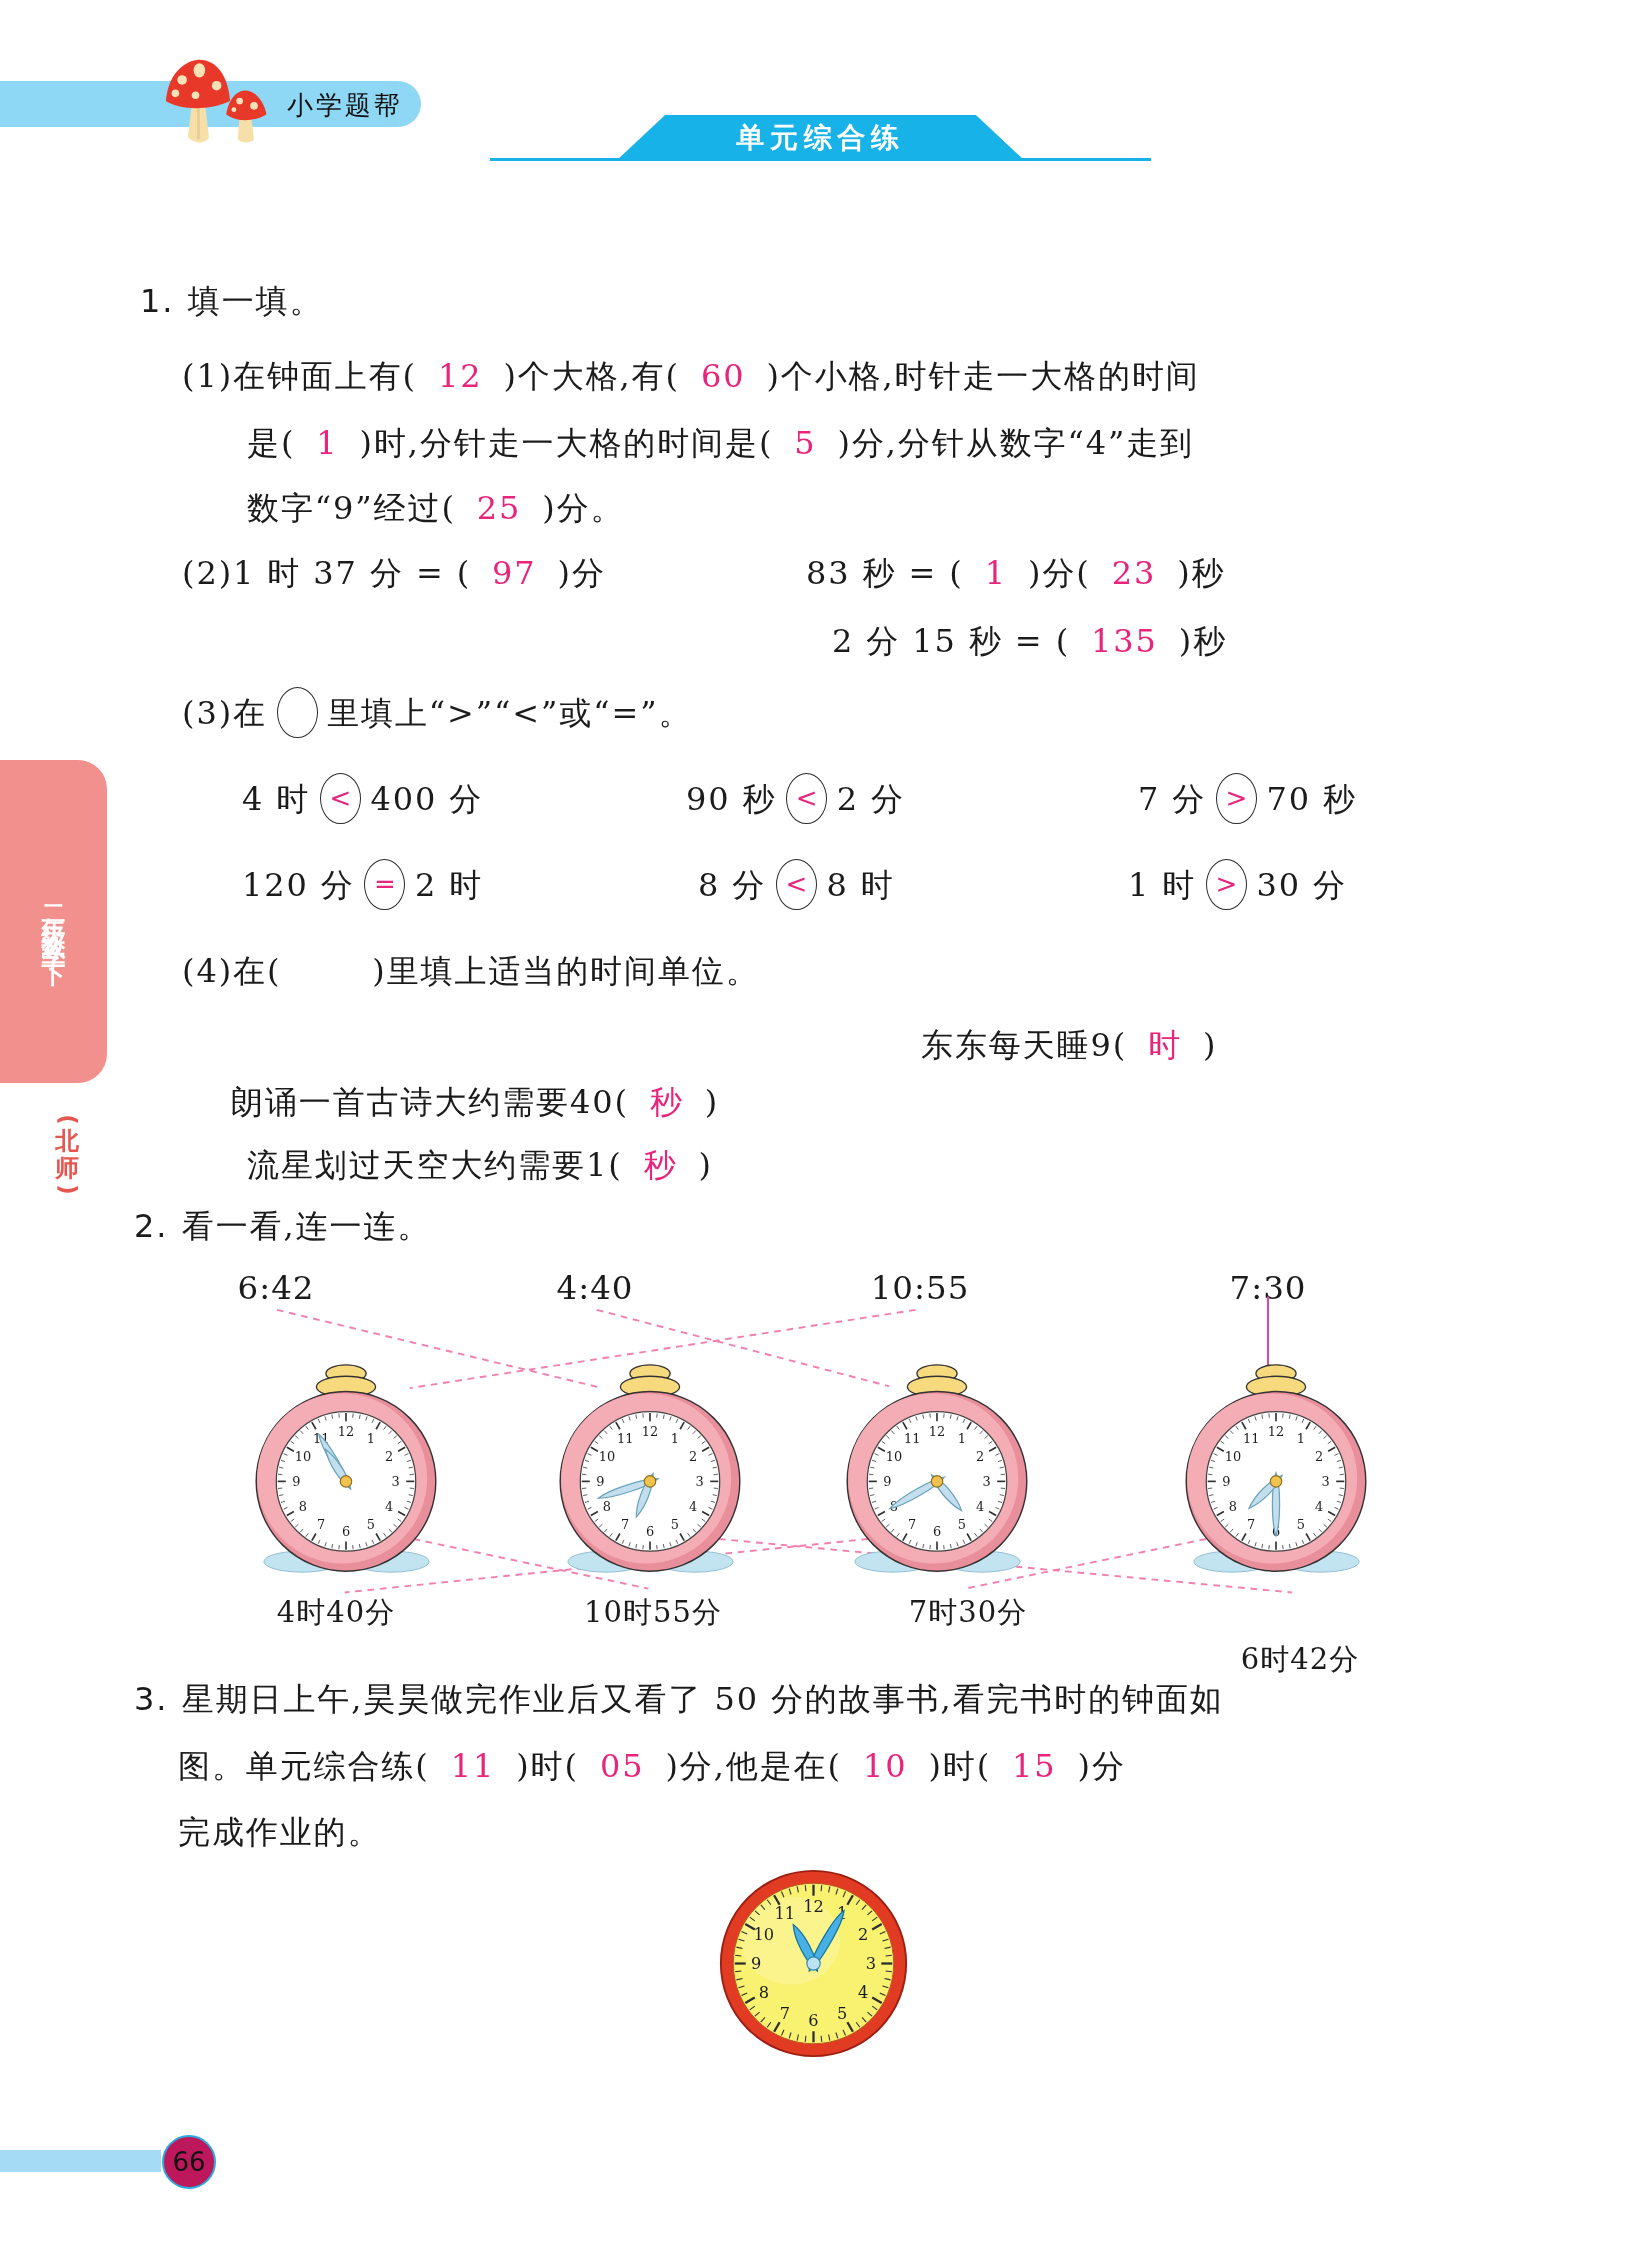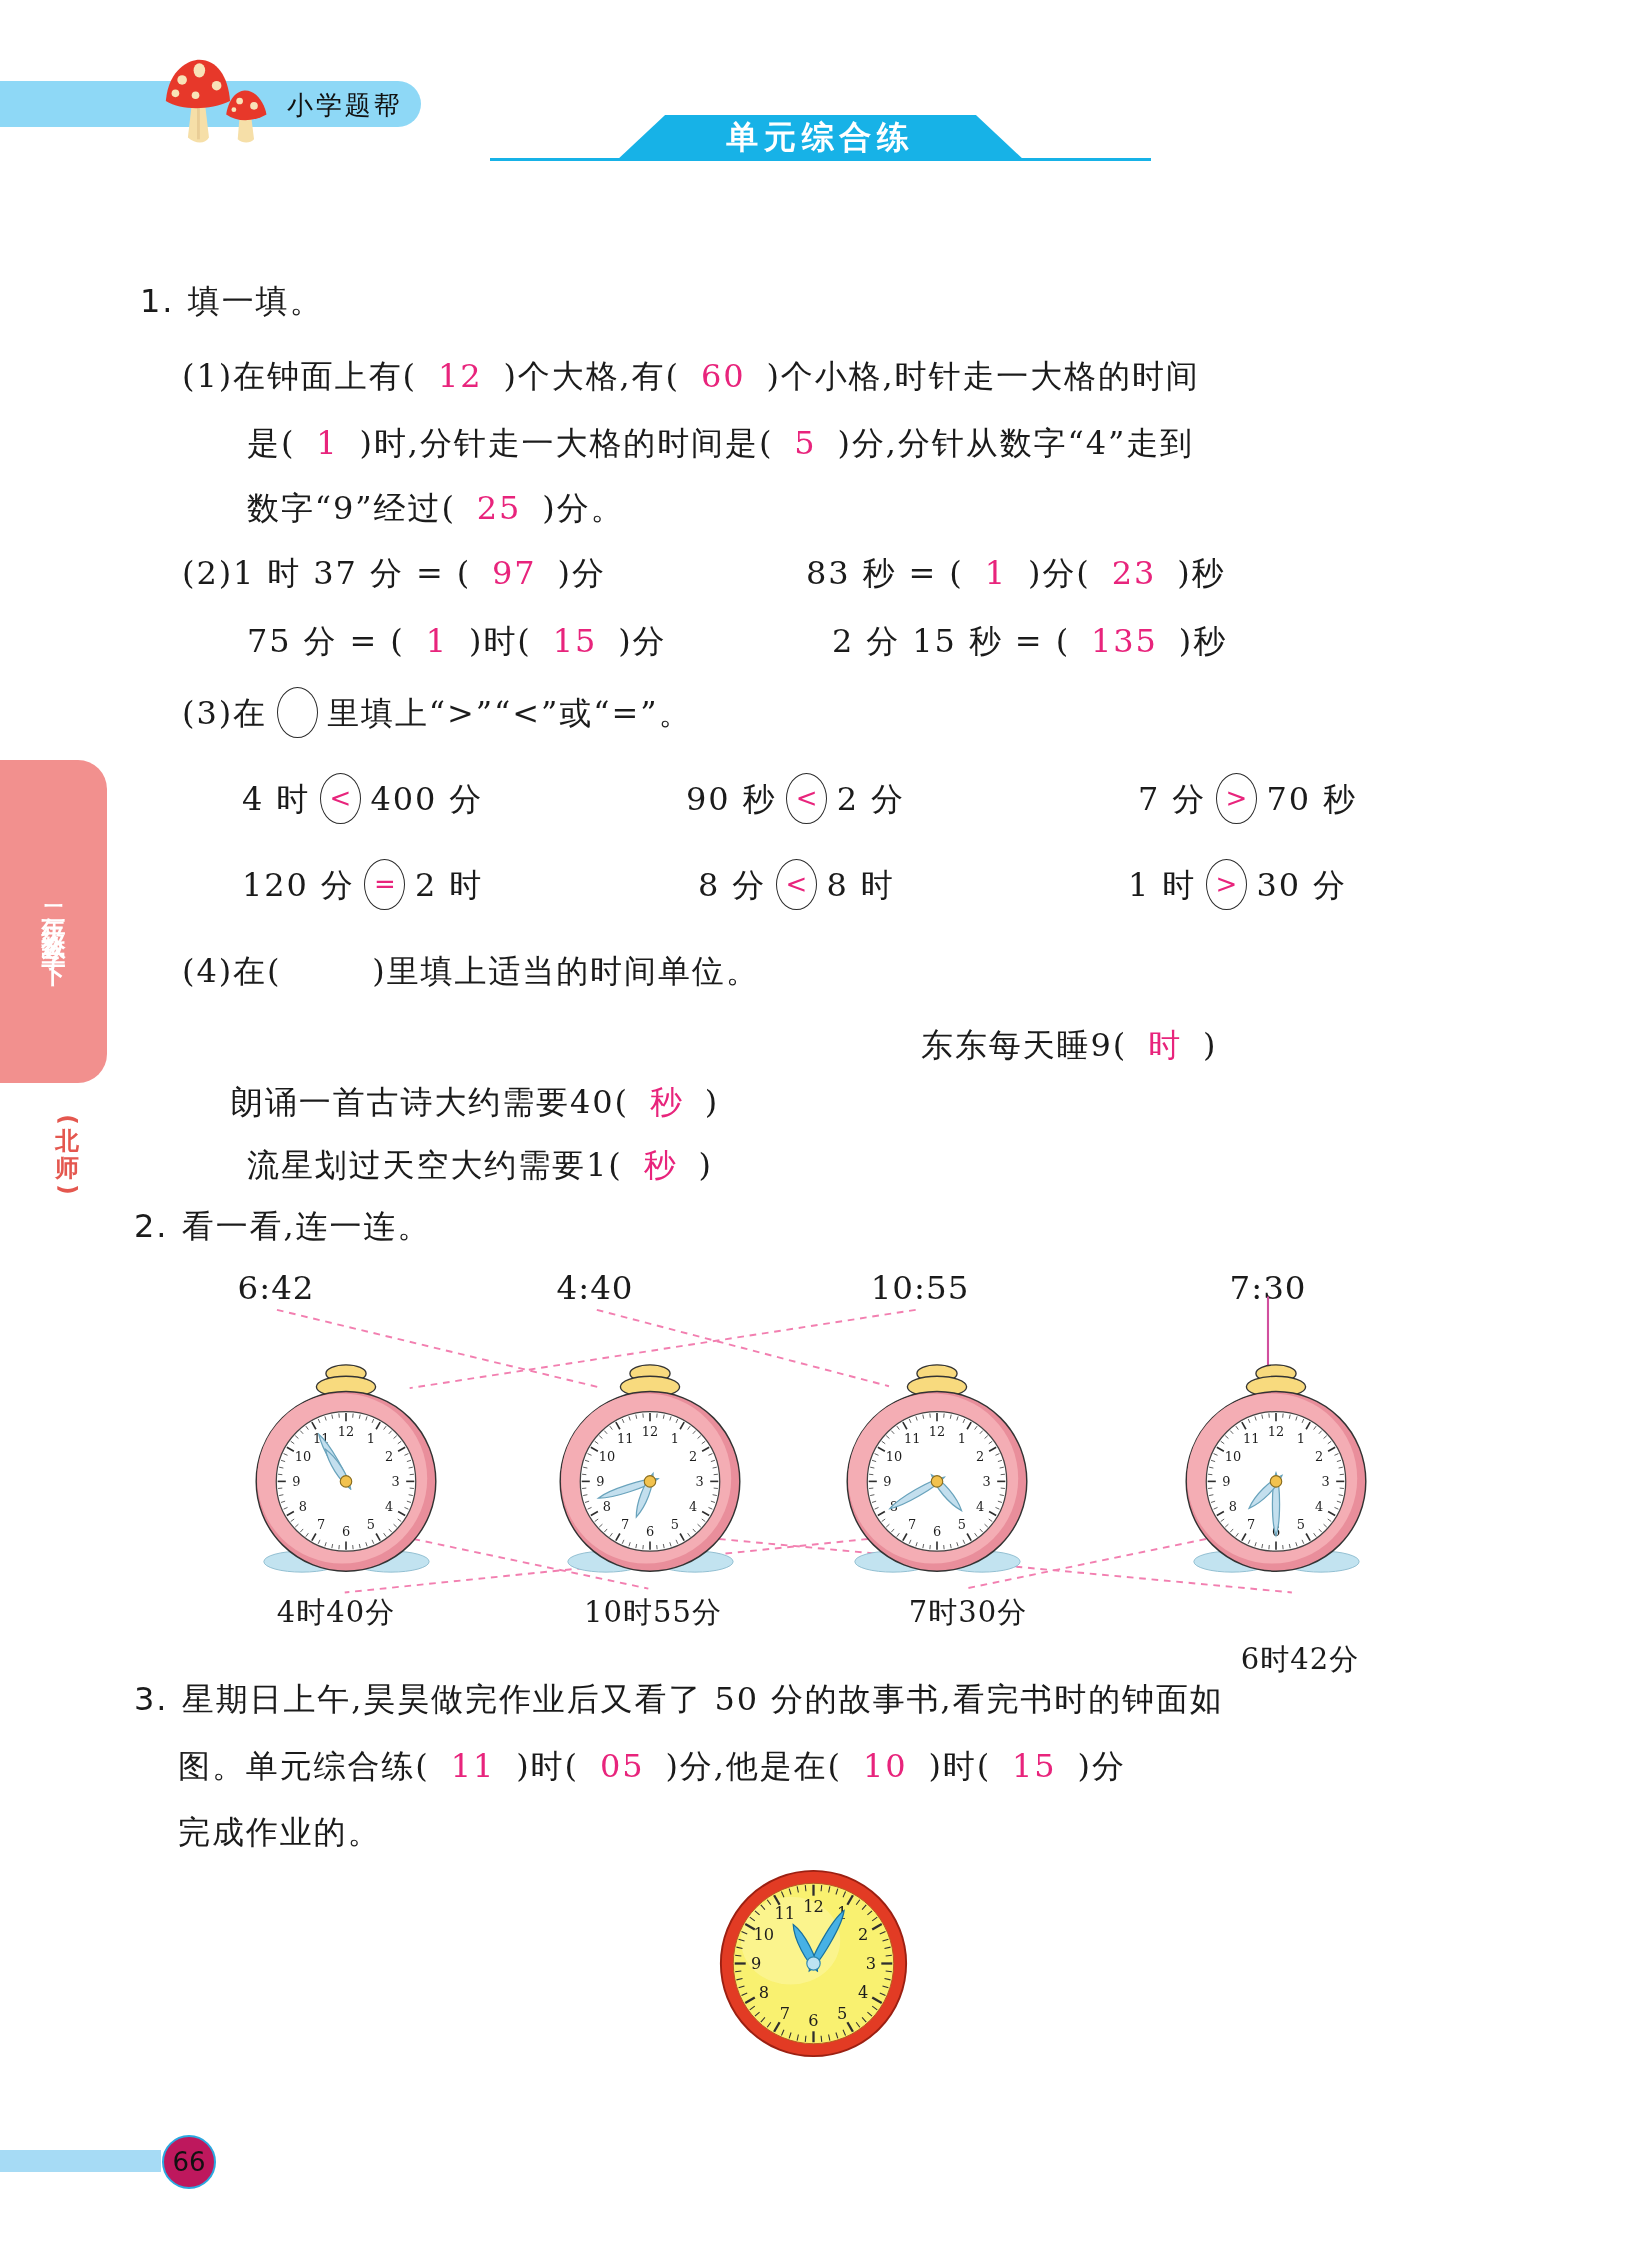--- a/index.html
+++ b/index.html
@@ -13,21 +13,21 @@
   #mushroom-logo { position:absolute; left:161px; top:55px; z-index:2; }
   #brand-text { position:absolute; left:287px; top:88px; z-index:2; font-size:26px;
                 font-family:"DejaVu Sans","Liberation Sans",sans-serif; letter-spacing:2.9px; color:#111; }
 
   
   #title-banner { position:absolute; left:490px; top:115px; width:661px; height:46px; }
   #title-underline { position:absolute; left:0; bottom:0; width:100%; height:2.9px; background:#17B2E7; }
   #title-trap { position:absolute; left:126px; top:0; width:409px; height:46px; background:#17B2E7;
                 clip-path:polygon(12% 0, 88% 0, 100% 100%, 0 100%);
                 display:flex; align-items:center; justify-content:center; }
-  #title-text { color:#fff; font-size:32px; font-weight:bold; letter-spacing:5.7px;
+  #title-text { color:#fff; font-size:28px; font-weight:bold; letter-spacing:5.7px;
                 font-family:"DejaVu Sans","Liberation Sans",sans-serif; }
 
   
   #side-tab { position:absolute; left:0; top:760px; width:107px; height:323px; background:#F2908E;
               border-radius:0 29px 29px 0; display:flex; align-items:center; justify-content:center; }
   #side-tab-text { writing-mode:vertical-rl; color:#fff; font-size:24px; font-weight:bold;
                    letter-spacing:9.6px; font-family:"DejaVu Sans","Liberation Sans",sans-serif; }
   #edition { position:absolute; left:55px; top:1111px; display:flex; flex-direction:column; align-items:center;
              color:#E4574F; font-size:24px; font-weight:bold; line-height:1.1;
              font-family:"DejaVu Sans","Liberation Sans",sans-serif; }
@@ -96,21 +96,20 @@
   </div>
 
   <div class="tline" style="left:140px; top:281px;">
     <span class="qnum">1.</span><span>填一填。</span>
   </div>
   <div class="tline" style="left:182px; top:356px;"><span class="seg-txt">(1)在钟面上有(</span><span class="seg-ans">12</span><span class="seg-txt">)个大格,有(</span><span class="seg-ans">60</span><span class="seg-txt">)个小格,时针走一大格的时间</span></div>
   <div class="tline" style="left:247px; top:423px;"><span class="seg-txt">是(</span><span class="seg-ans">1</span><span class="seg-txt">)时,分针走一大格的时间是(</span><span class="seg-ans">5</span><span class="seg-txt">)分,分针从数字“4”走到</span></div>
   <div class="tline" style="left:247px; top:488px;"><span class="seg-txt">数字“9”经过(</span><span class="seg-ans">25</span><span class="seg-txt">)分。</span></div>
   <div class="tline" style="left:182px; top:553px;"><span class="seg-txt">(2)1 时 37 分 = (</span><span class="seg-ans">97</span><span class="seg-txt">)分</span></div>
   <div class="tline" style="left:806px; top:553px;"><span class="seg-txt">83 秒 = (</span><span class="seg-ans">1</span><span class="seg-txt">)分(</span><span class="seg-ans">23</span><span class="seg-txt">)秒</span></div>
-  <div class="tline" style="left:247px; top:621px;"><span class="seg-txt">75 分 = (</span><span class="seg-ans">1</span><span class="seg-txt">)时(</span><span class="seg-ans">15</span><span class="seg-txt">)分</span></div>
   <div class="tline" style="left:832px; top:621px;"><span class="seg-txt">2 分 15 秒 = (</span><span class="seg-ans">135</span><span class="seg-txt">)秒</span></div>
   <div class="tline" style="left:182px; top:690px;"><span class="seg-txt">(3)在</span><span class="seg-circle"></span><span class="seg-txt">里填上“&gt;”“&lt;”或“=”。</span></div>
   <div class="tline" style="left:242px; top:776px;"><span class="seg-txt">4 时</span><span class="seg-circle">&lt;</span><span class="seg-txt">400 分</span></div>
   <div class="tline" style="left:686px; top:776px;"><span class="seg-txt">90 秒</span><span class="seg-circle">&lt;</span><span class="seg-txt">2 分</span></div>
   <div class="tline" style="left:1138px; top:776px;"><span class="seg-txt">7 分</span><span class="seg-circle">&gt;</span><span class="seg-txt">70 秒</span></div>
   <div class="tline" style="left:242px; top:862px;"><span class="seg-txt">120 分</span><span class="seg-circle">=</span><span class="seg-txt">2 时</span></div>
   <div class="tline" style="left:698px; top:862px;"><span class="seg-txt">8 分</span><span class="seg-circle">&lt;</span><span class="seg-txt">8 时</span></div>
   <div class="tline" style="left:1128px; top:862px;"><span class="seg-txt">1 时</span><span class="seg-circle">&gt;</span><span class="seg-txt">30 分</span></div>
   <div class="tline" style="left:182px; top:951px;"><span class="seg-txt">(4)在(</span><span class="seg-gap" style="width: 91px;"></span><span class="seg-txt">)里填上适当的时间单位。</span></div>
   <div class="tline" style="left:921px; top:1013px;margin-top:12px;"><span class="seg-txt">东东每天睡9(</span><span class="seg-ans">时</span><span class="seg-txt">)</span></div>

